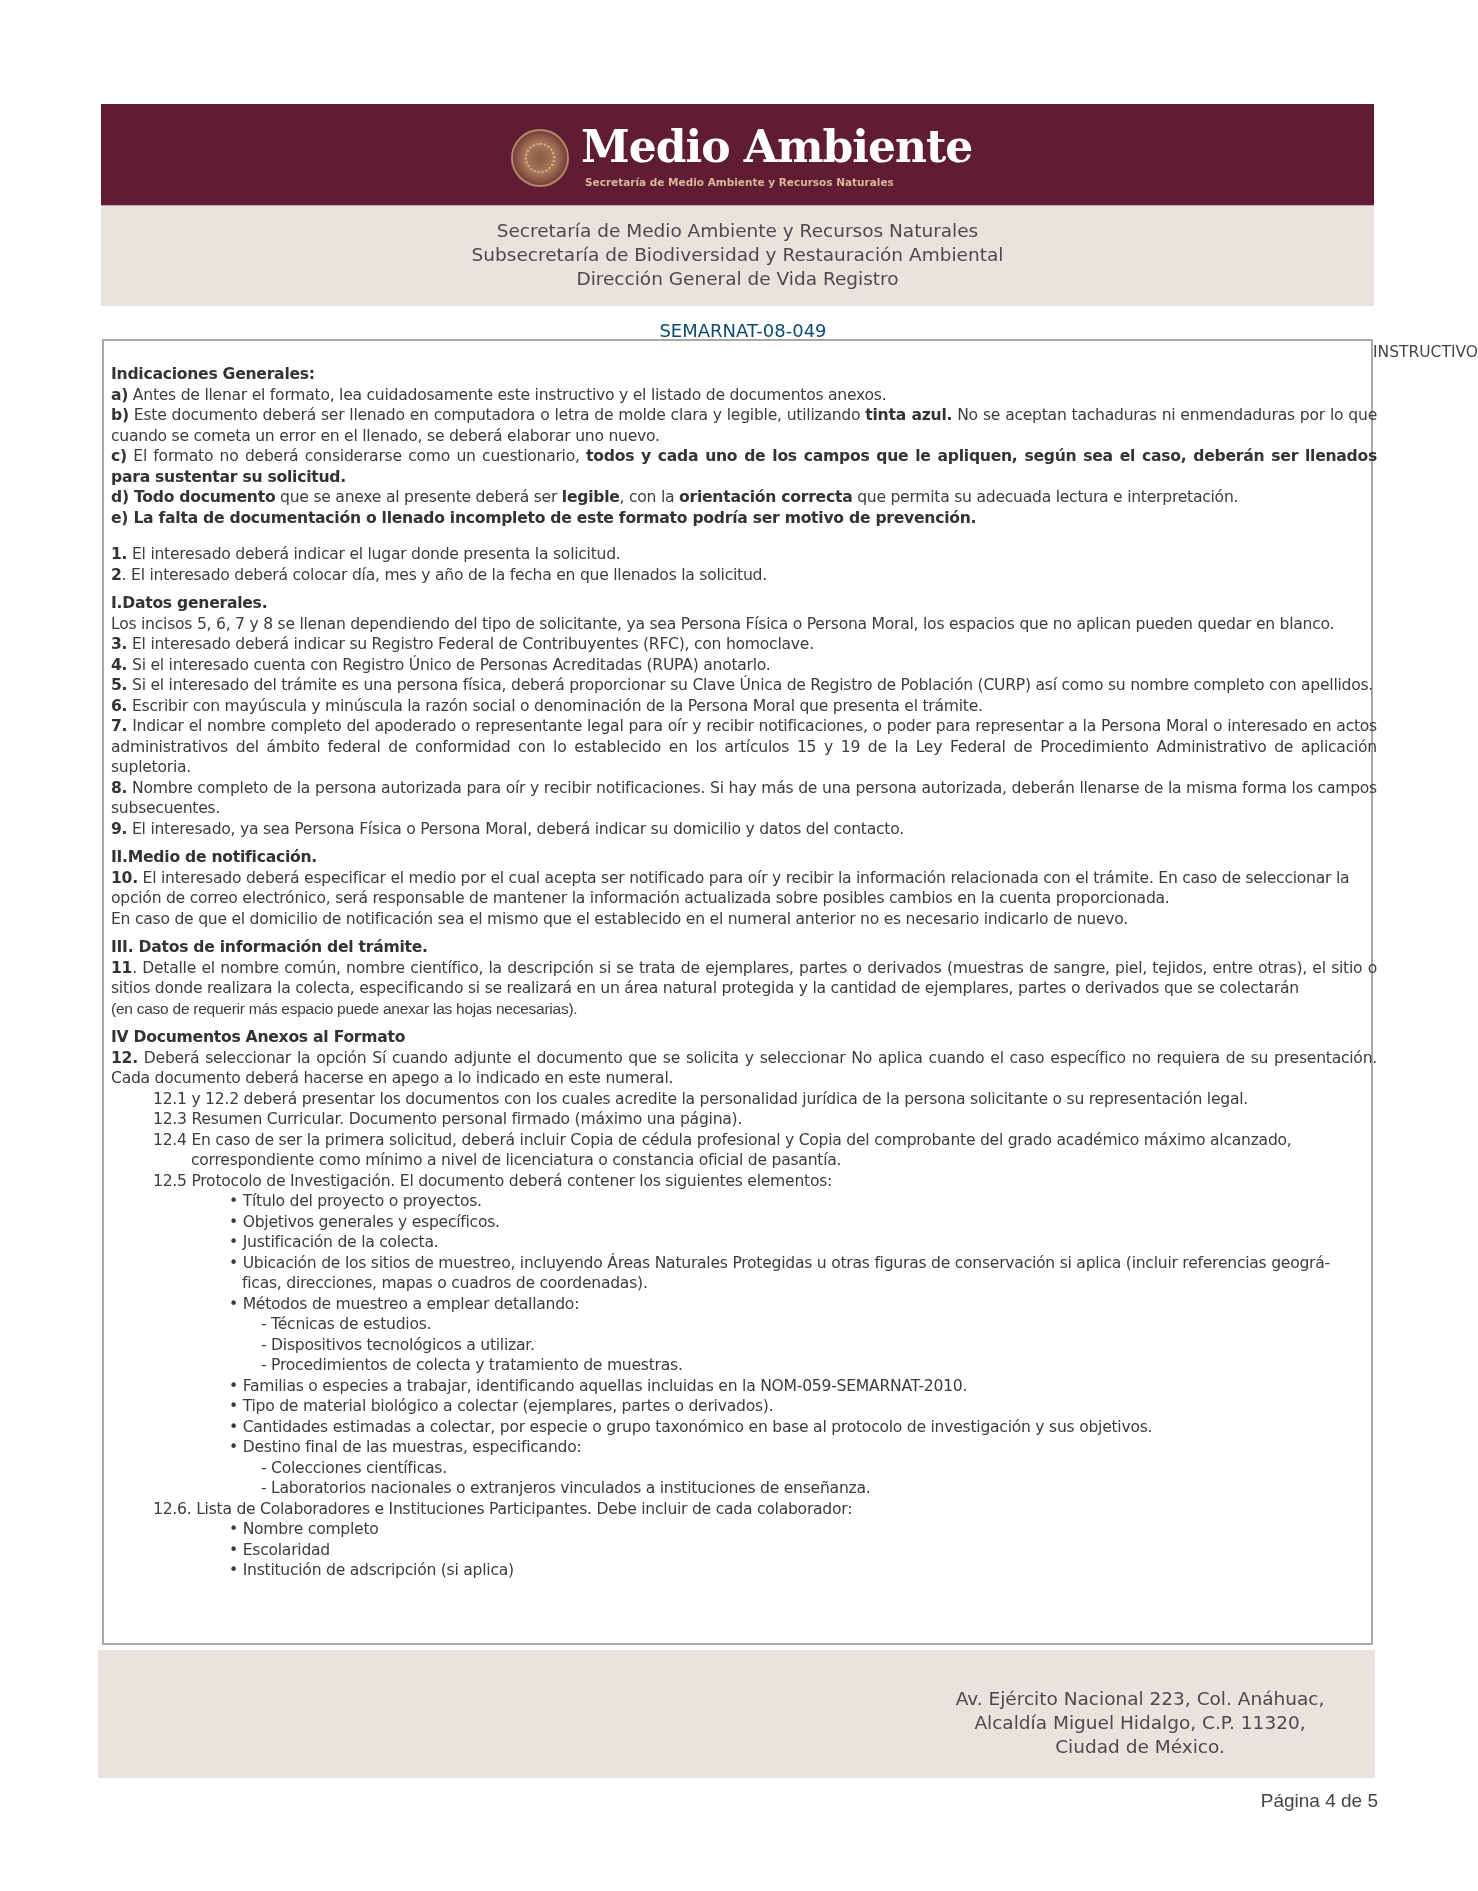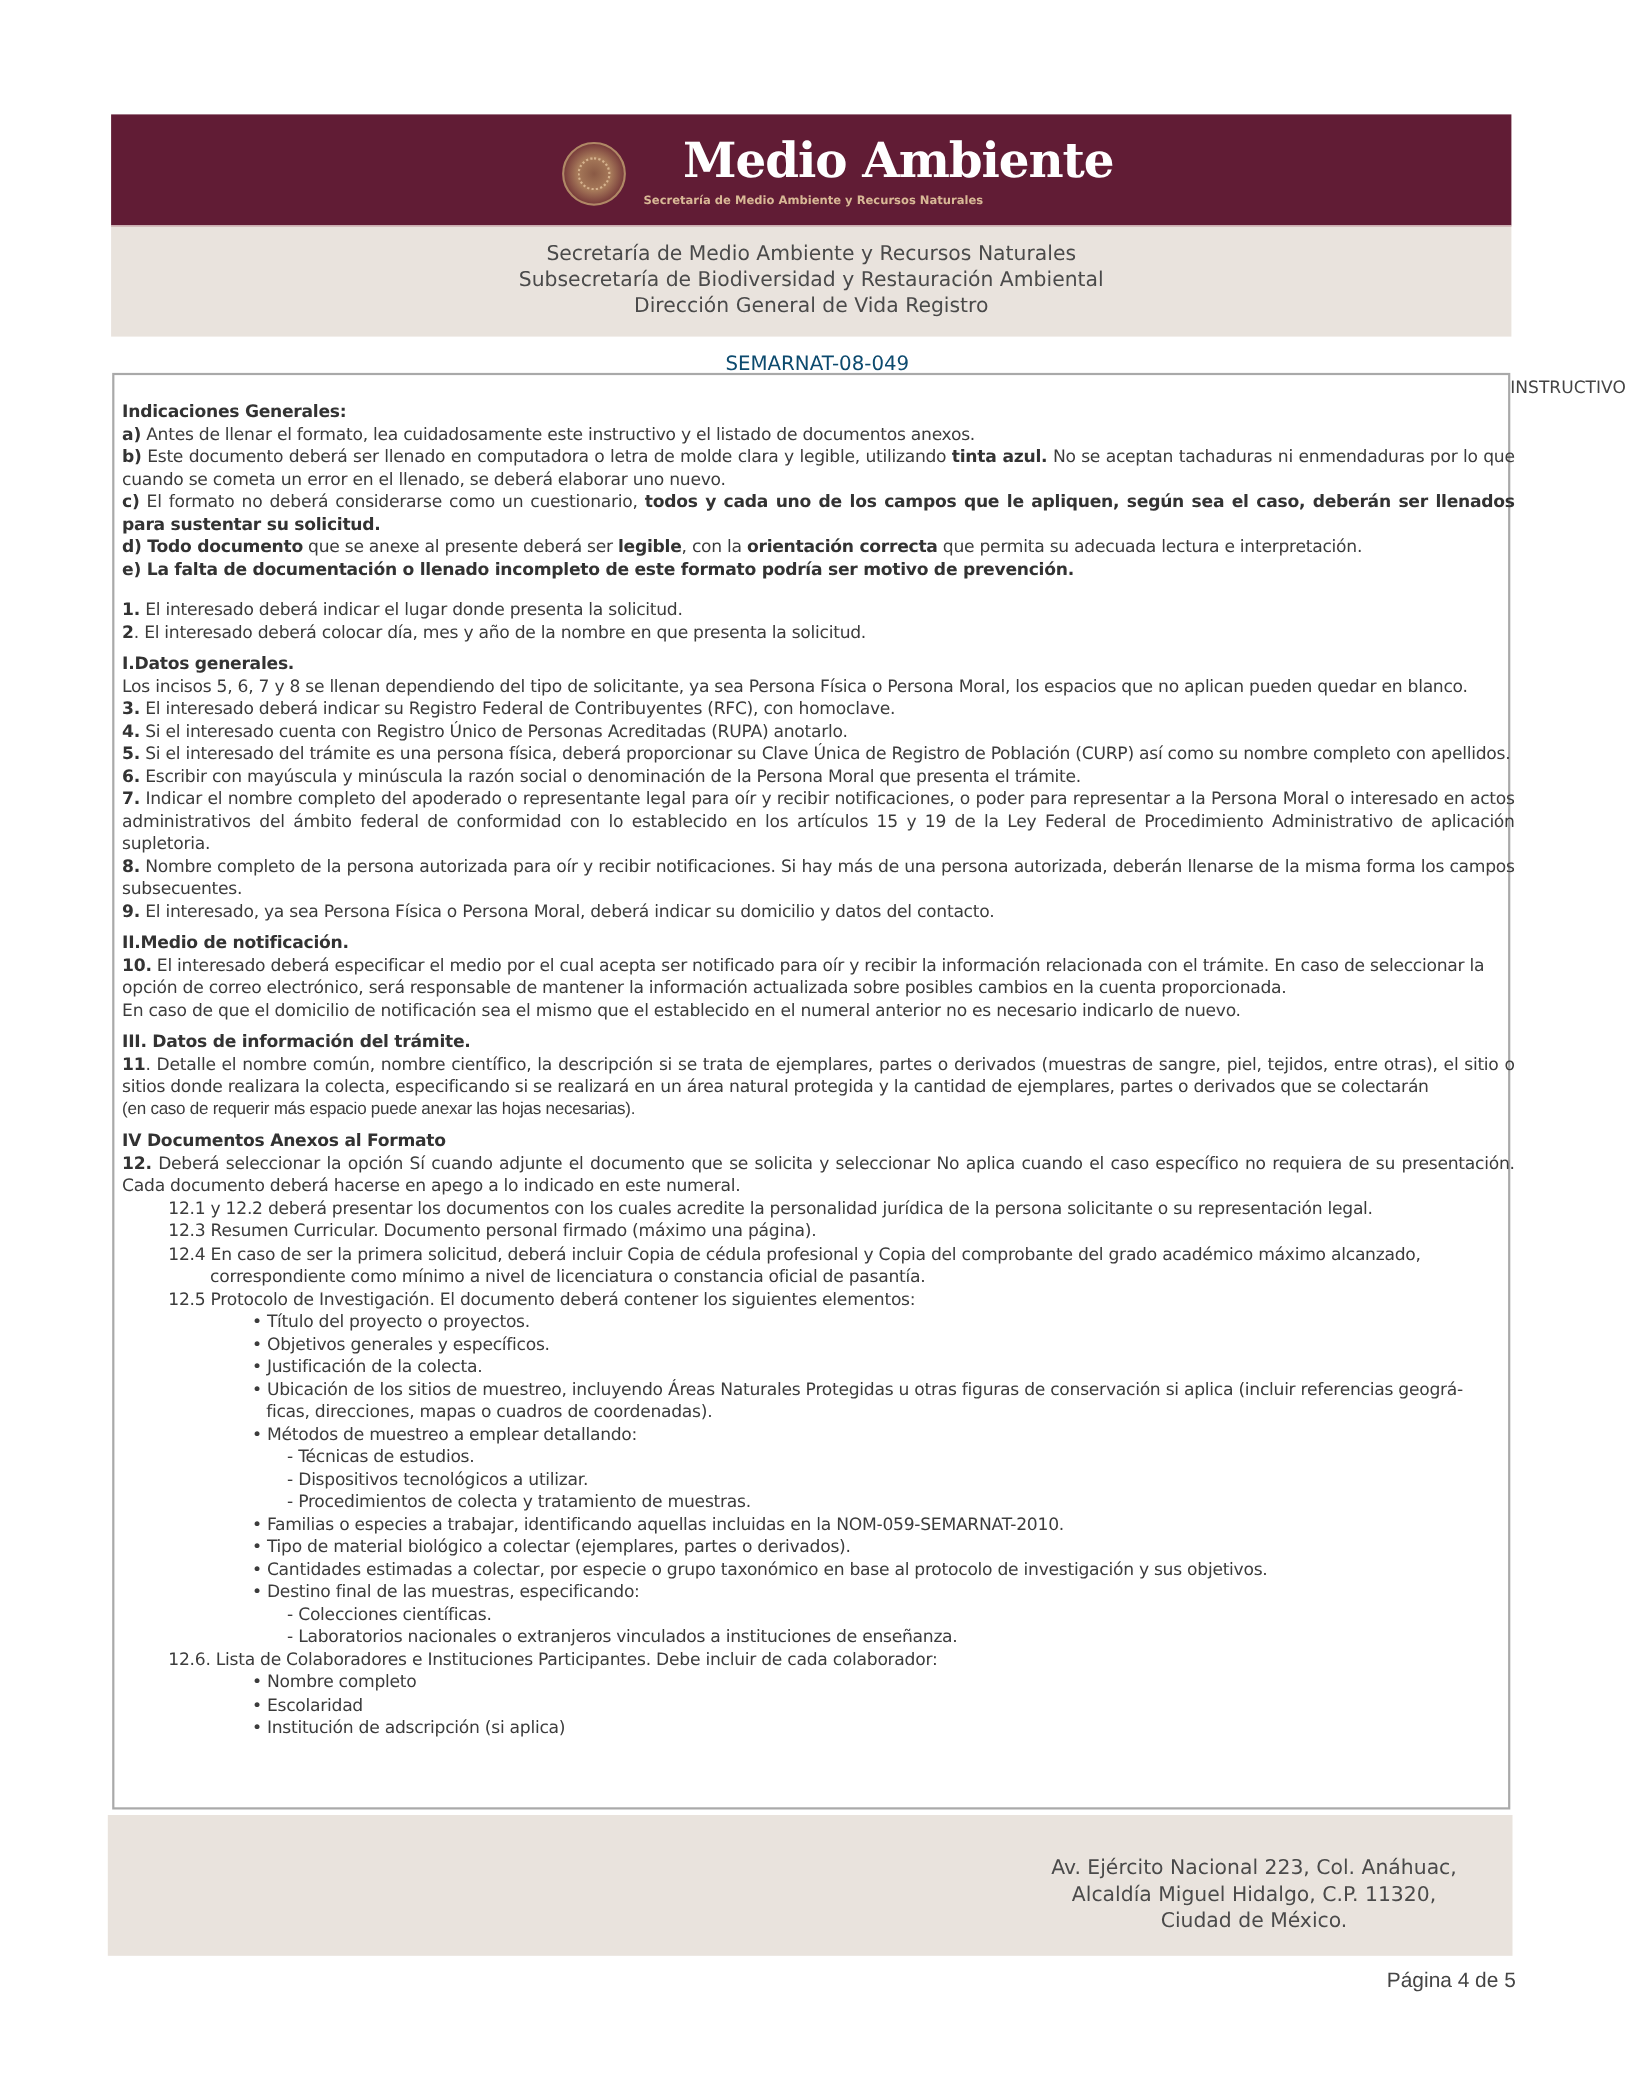--- a/index.html
+++ b/index.html
@@ -6,21 +6,21 @@
   body { width: 1478px; height: 1891px; position: relative; overflow: hidden;
          font-family: "DejaVu Sans", sans-serif; color: #3c3c3c; }
   .header-band { position: absolute; left: 101px; top: 104px; width: 1273px; height: 101px; background: #611c35; }
   .logo { position: absolute; left: 511px; top: 127px; width: 430px; height: 66px; }
   .seal { position: absolute; left: 0; top: 2px; width: 58px; height: 58px; border-radius: 50%;
           background: radial-gradient(circle, #8a5a45 0%, #a77a5a 40%, #7a3f3c 70%, #611c35 75%);
           border: 2px solid #b08866; box-sizing: border-box; }
   .seal::after { content: ""; position: absolute; left: 12px; top: 12px; width: 30px; height: 30px; border-radius: 50%;
           border: 2px dotted #d6b38f; box-sizing: border-box; }
   .logo-title { position: absolute; left: 70px; top: -6px; font-family: "DejaVu Serif", serif; font-weight: bold;
-          font-size: 44px; color: #ffffff; letter-spacing: -1px; white-space: nowrap; margin-left: 40px; }
+          font-size: 44px; color: #ffffff; letter-spacing: -1px; white-space: nowrap; }
   .logo-sub { position: absolute; left: 74px; top: 49px; font-size: 10.5px; font-weight: bold; color: #d8b896; white-space: nowrap; }
   .subheader { position: absolute; left: 101px; top: 205px; width: 1273px; height: 100px; background: #e9e3dd; border-top: 1px solid #c9a4a8; }
   .subheader .line { position: absolute; left: 0; width: 100%; text-align: center; font-size: 18.5px; color: #4a4a4a; }
   .code { position: absolute; left: 4px; width: 1478px; text-align: center; top: 320px; font-size: 18px; color: #0c4a6e; }
   .box { position: absolute; left: 102px; top: 339px; width: 1271px; height: 1306px; border: 2px solid #a9a9a9; box-sizing: border-box; }
   .instr-title { position: absolute; left: 0; width: 1478px; text-align: right; top: 343px; font-size: 15.5px; color: #444; }
   .content { position: absolute; left: 111px; top: 364px; width: 1266px; font-size: 15.6px; line-height: 20.5px; color: #3c3c3c; letter-spacing: -0.25px; }
   .content p { margin: 0; }
   .content .gap { height: 8px; }
   .content b { font-weight: bold; color: #333; }
@@ -57,21 +57,21 @@
 <div class="content">
   <p><b>Indicaciones Generales:</b></p>
   <p class="just"><b>a)</b><span> Antes de llenar el formato, lea cuidadosamente este instructivo y el listado de documentos anexos.</span></p>
   <p class="just"><b>b)</b><span> Este documento deberá ser llenado en computadora o letra de molde clara y legible, utilizando </span><b>tinta azul.</b><span> No se aceptan tachaduras ni enmendaduras por lo que cuando se cometa un error en el llenado, se deberá elaborar uno nuevo.</span></p>
   <p class="just"><b>c)</b><span> El formato no deberá considerarse como un cuestionario, </span><b>todos y cada uno de los campos que le apliquen, según sea el caso, deberán ser llenados para sustentar su solicitud.</b></p>
   <p class="just"><b>d) Todo documento</b><span> que se anexe al presente deberá ser </span><b>legible</b><span>, con la </span><b>orientación correcta</b><span> que permita su adecuada lectura e interpretación.</span></p>
   <p><b>e) La falta de documentación o llenado incompleto de este formato podría ser motivo de prevención.</b></p>
   <div class="gap"></div>
   <div class="gap"></div>
   <p><b>1.</b><span> El interesado deberá indicar el lugar donde presenta la solicitud.</span></p>
-  <p><b>2</b><span>. El interesado deberá colocar día, mes y año de la nombre en que presenta la solicitud.</span></p>
+  <p><b>2</b><span>. El interesado deberá colocar día, mes y año de la fecha en que llenados la solicitud.</span></p>
   <div class="gap"></div>
   <p><b>I.Datos generales.</b></p>
   <p>Los incisos 5, 6, 7 y 8 se llenan dependiendo del tipo de solicitante, ya sea Persona Física o Persona Moral, los espacios que no aplican pueden quedar en blanco.</p>
   <p class="just"><b>3.</b><span> El interesado deberá indicar su Registro Federal de Contribuyentes (RFC), con homoclave.</span></p>
   <p class="just"><b>4.</b><span> Si el interesado cuenta con Registro Único de Personas Acreditadas (RUPA) anotarlo.</span></p>
   <p class="just"><b>5.</b><span> Si el interesado del trámite es una persona física, deberá proporcionar su Clave Única de Registro de Población (CURP) así como su nombre completo con apellidos.</span></p>
   <p class="just"><b>6.</b><span> Escribir con mayúscula y minúscula la razón social o denominación de la Persona Moral que presenta el trámite.</span></p>
   <p class="just"><b>7.</b><span> Indicar el nombre completo del apoderado o representante legal para oír y recibir notificaciones, o poder para representar a la Persona Moral o interesado en actos administrativos del ámbito federal de conformidad con lo establecido en los artículos 15 y 19 de la Ley Federal de Procedimiento Administrativo de aplicación supletoria.</span></p>
   <p class="just"><b>8.</b><span> Nombre completo de la persona autorizada para oír y recibir notificaciones. Si hay más de una persona autorizada, deberán llenarse de la misma forma los campos subsecuentes.</span></p>
   <p class="just"><b>9.</b><span> El interesado, ya sea Persona Física o Persona Moral, deberá indicar su domicilio y datos del contacto.</span></p>

